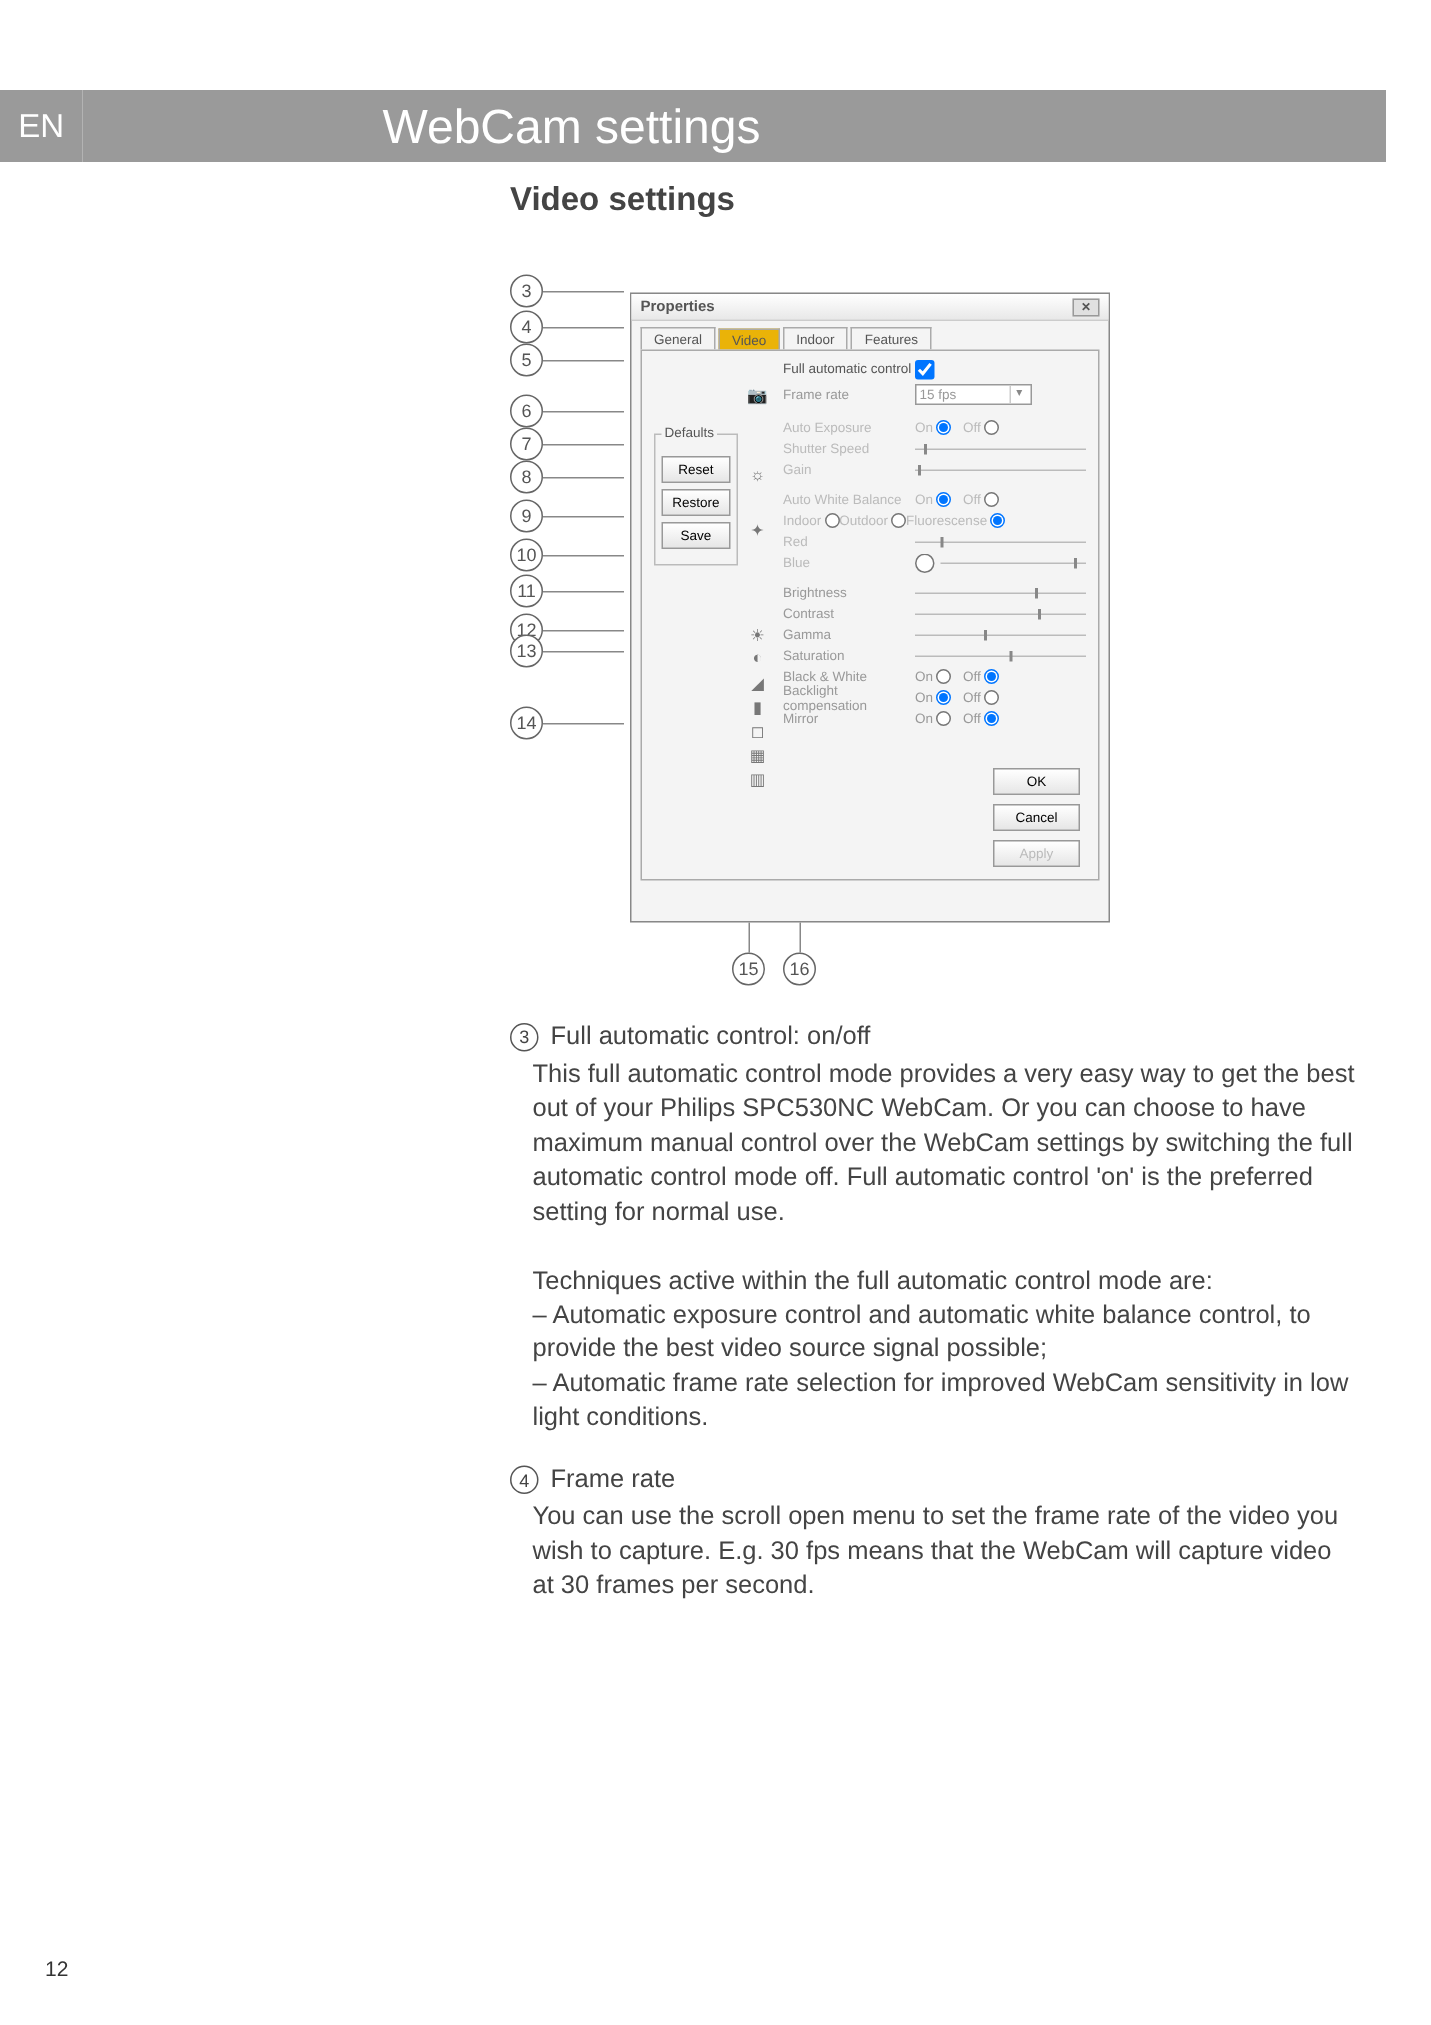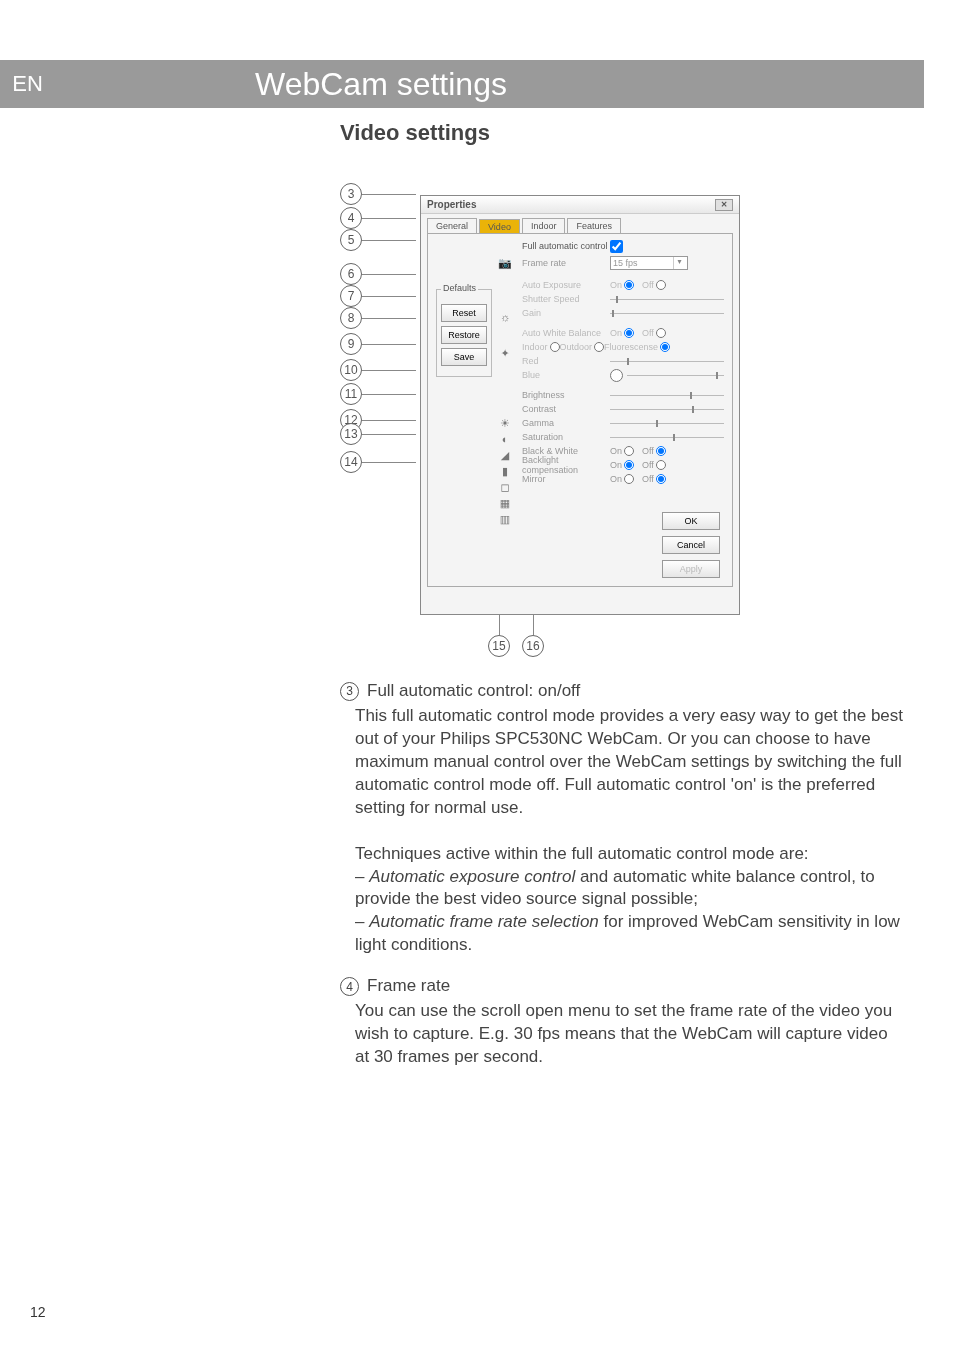--- a/index.html
+++ b/index.html
@@ -234,21 +234,21 @@
   .num-circle {
     width: 19px; height: 19px;
     border: 1px solid #555;
     border-radius: 50%;
     display: flex; align-items: center; justify-content: center;
     font-size: 12px;
     flex-shrink: 0;
     margin-top: 2px;
   }
   .exp-body { margin-left: 15px; }
-  .italic { font-style: italic; }
+  .italic { }
   .pagenum {
     position: absolute;
     bottom: 30px;
     left: 30px;
     font-size: 14px;
   }
 </style>
 </head>
 <body>
 
@@ -295,21 +295,21 @@
       <div class="co-line" style="width:54px;"></div>
     </div>
   <div class="callout" style="top:234px;">
       <div class="co-circle">12</div>
       <div class="co-line" style="width:54px;"></div>
     </div>
   <div class="callout" style="top:248px;">
       <div class="co-circle">13</div>
       <div class="co-line" style="width:54px;"></div>
     </div>
-  <div class="callout" style="top:276px;">
+  <div class="callout" style="top:296px;">
       <div class="co-circle">14</div>
       <div class="co-line" style="width:54px;"></div>
     </div>
 
   <div class="dialog">
     <div class="dlg-title">
       <span>Properties</span>
       <span class="close-btn">✕</span>
     </div>
     <div class="tabstrip">

